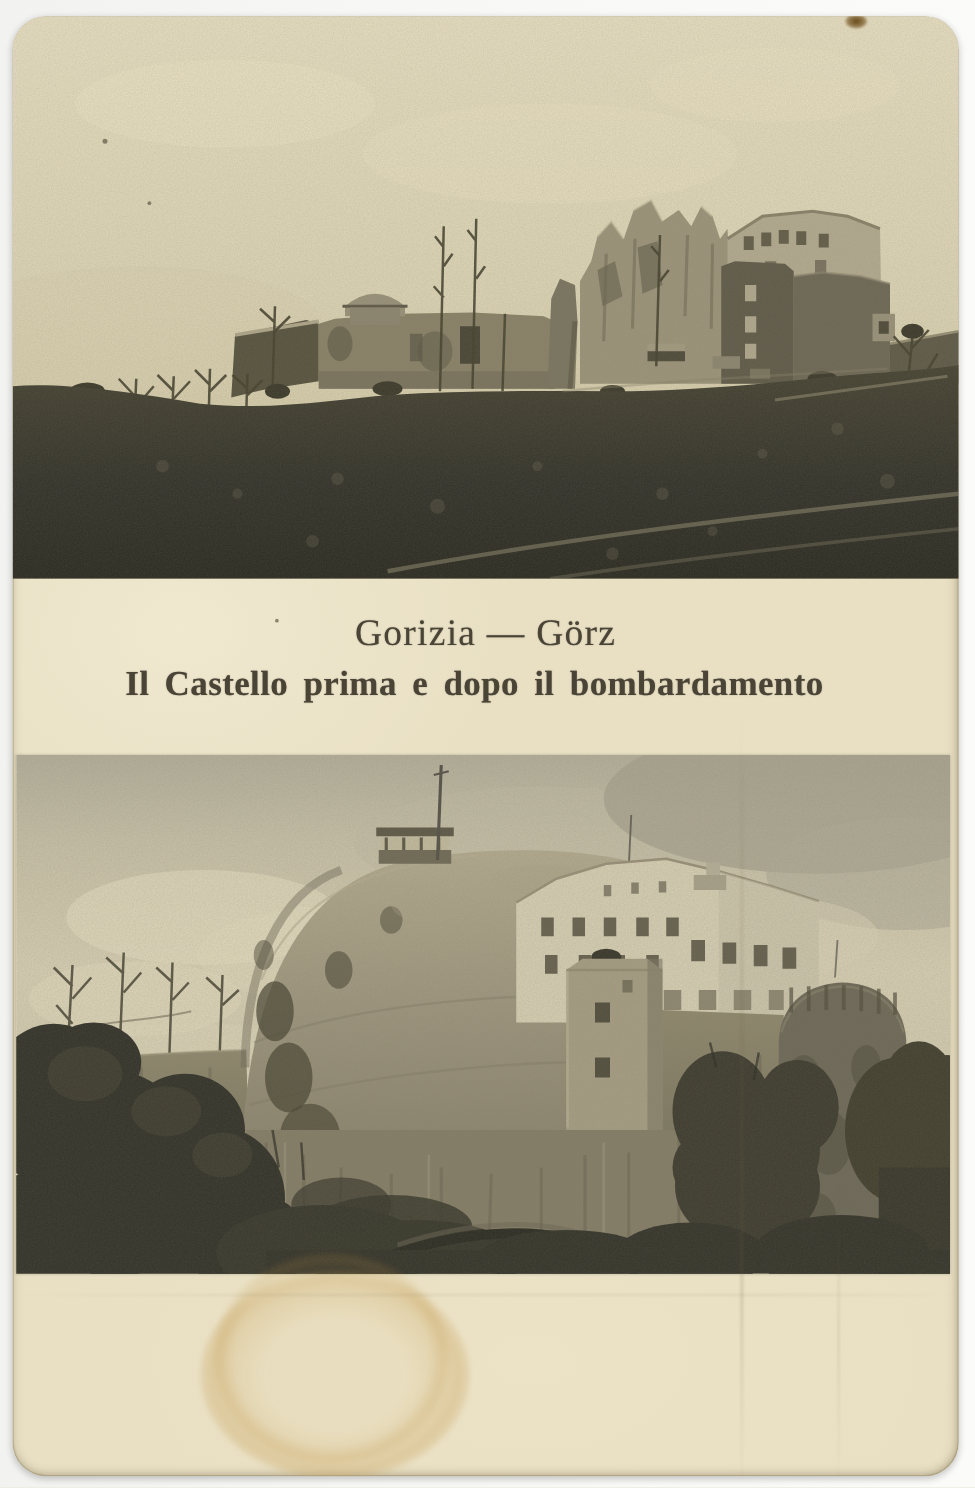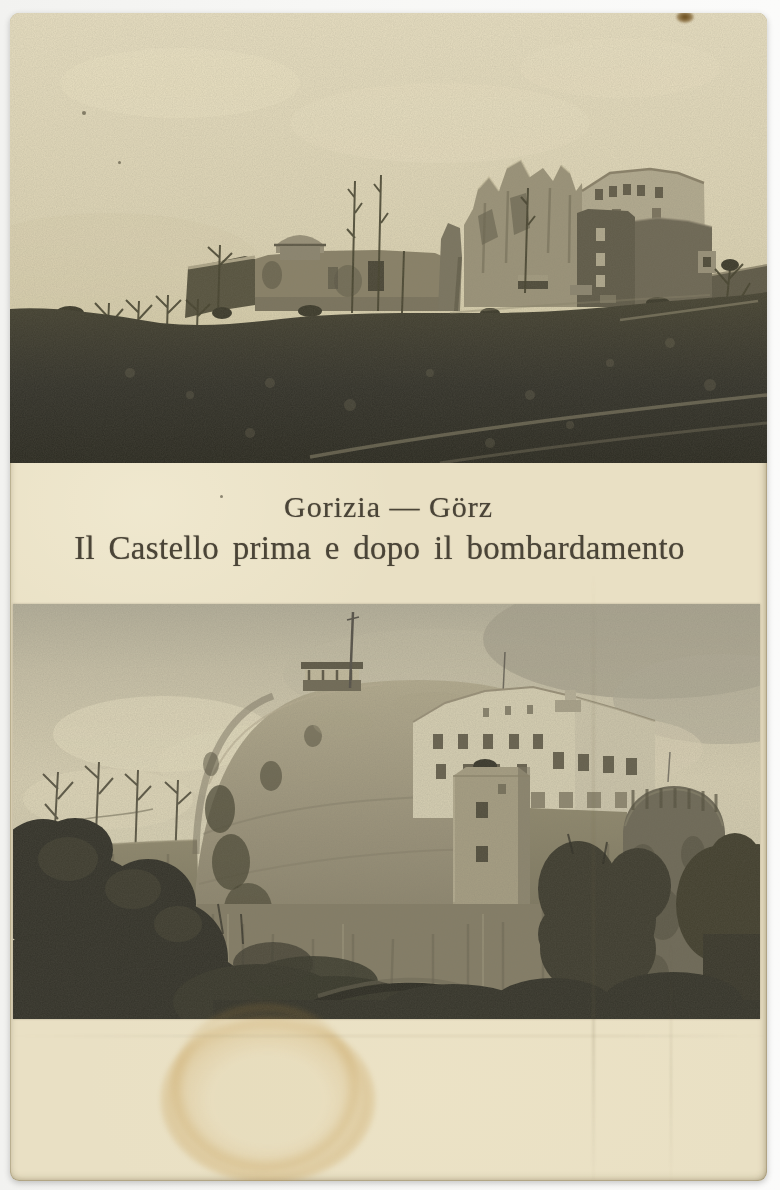--- a/index.html
+++ b/index.html
@@ -8,21 +8,21 @@
     font-family:"Liberation Serif","DejaVu Serif",serif;
     background:#f5f5f3;
     overflow:hidden;
   }
   .page{
     position:relative;width:780px;height:1190px;
     background:linear-gradient(90deg,#f2f2f0 0%,#f7f7f5 40%,#fbfbfa 100%);
   }
   .postcard{
     position:absolute;left:10px;top:13px;width:757px;height:1168px;
-    border-radius:9px;overflow:hidden;
+    border-radius:27px;overflow:hidden;
     background:
       radial-gradient(ellipse 340px 220px at 78% 6%, rgba(196,176,126,0.18), transparent 65%),
       radial-gradient(ellipse 420px 320px at 18% 42%, rgba(255,251,232,0.30), transparent 60%),
       radial-gradient(ellipse 500px 300px at 55% 92%, rgba(240,230,200,0.35), transparent 70%),
       #e9e0c4;
     box-shadow:
       0 2px 6px rgba(0,0,0,0.22),
       inset 0 0 0 1px rgba(140,125,90,0.35),
       inset -5px 0 9px -5px rgba(105,92,58,0.5),
       inset 0 -5px 9px -5px rgba(105,92,58,0.45),
@@ -33,22 +33,22 @@
   .photo svg{display:block;width:100%;height:100%;filter:blur(.35px);}
   .photo-top{top:0;left:0;width:757px;height:450px;}
   .photo-bottom{top:591px;left:3px;width:747px;height:415px;
     box-shadow:0 0 2px rgba(80,75,55,0.35);}
   .caption-block{
     position:absolute;top:477px;left:0;width:100%;
     text-align:center;color:#4a4437;
     text-shadow:0 0 1px rgba(74,68,55,0.6);
   }
   .title{font-size:30px;line-height:34px;letter-spacing:1px;}
-  .caption{font-size:33px;line-height:38px;margin-top:5px;
-    word-spacing:5px;letter-spacing:.3px;transform:translateX(-9px);}
+  .caption{font-size:28px;line-height:38px;margin-top:5px;
+    word-spacing:5px;letter-spacing:.3px;transform:translateX(-9px);font-weight:bold;}
   .stain{
     position:absolute;left:150px;top:1003px;width:216px;height:168px;
     border-radius:50%;
     background:radial-gradient(ellipse at 50% 50%,
       rgba(205,170,100,0.07) 38%,
       rgba(197,155,78,0.20) 56%,
       rgba(193,149,70,0.30) 65%,
       rgba(197,155,78,0.12) 72%,
       transparent 79%);
     filter:blur(2px);

